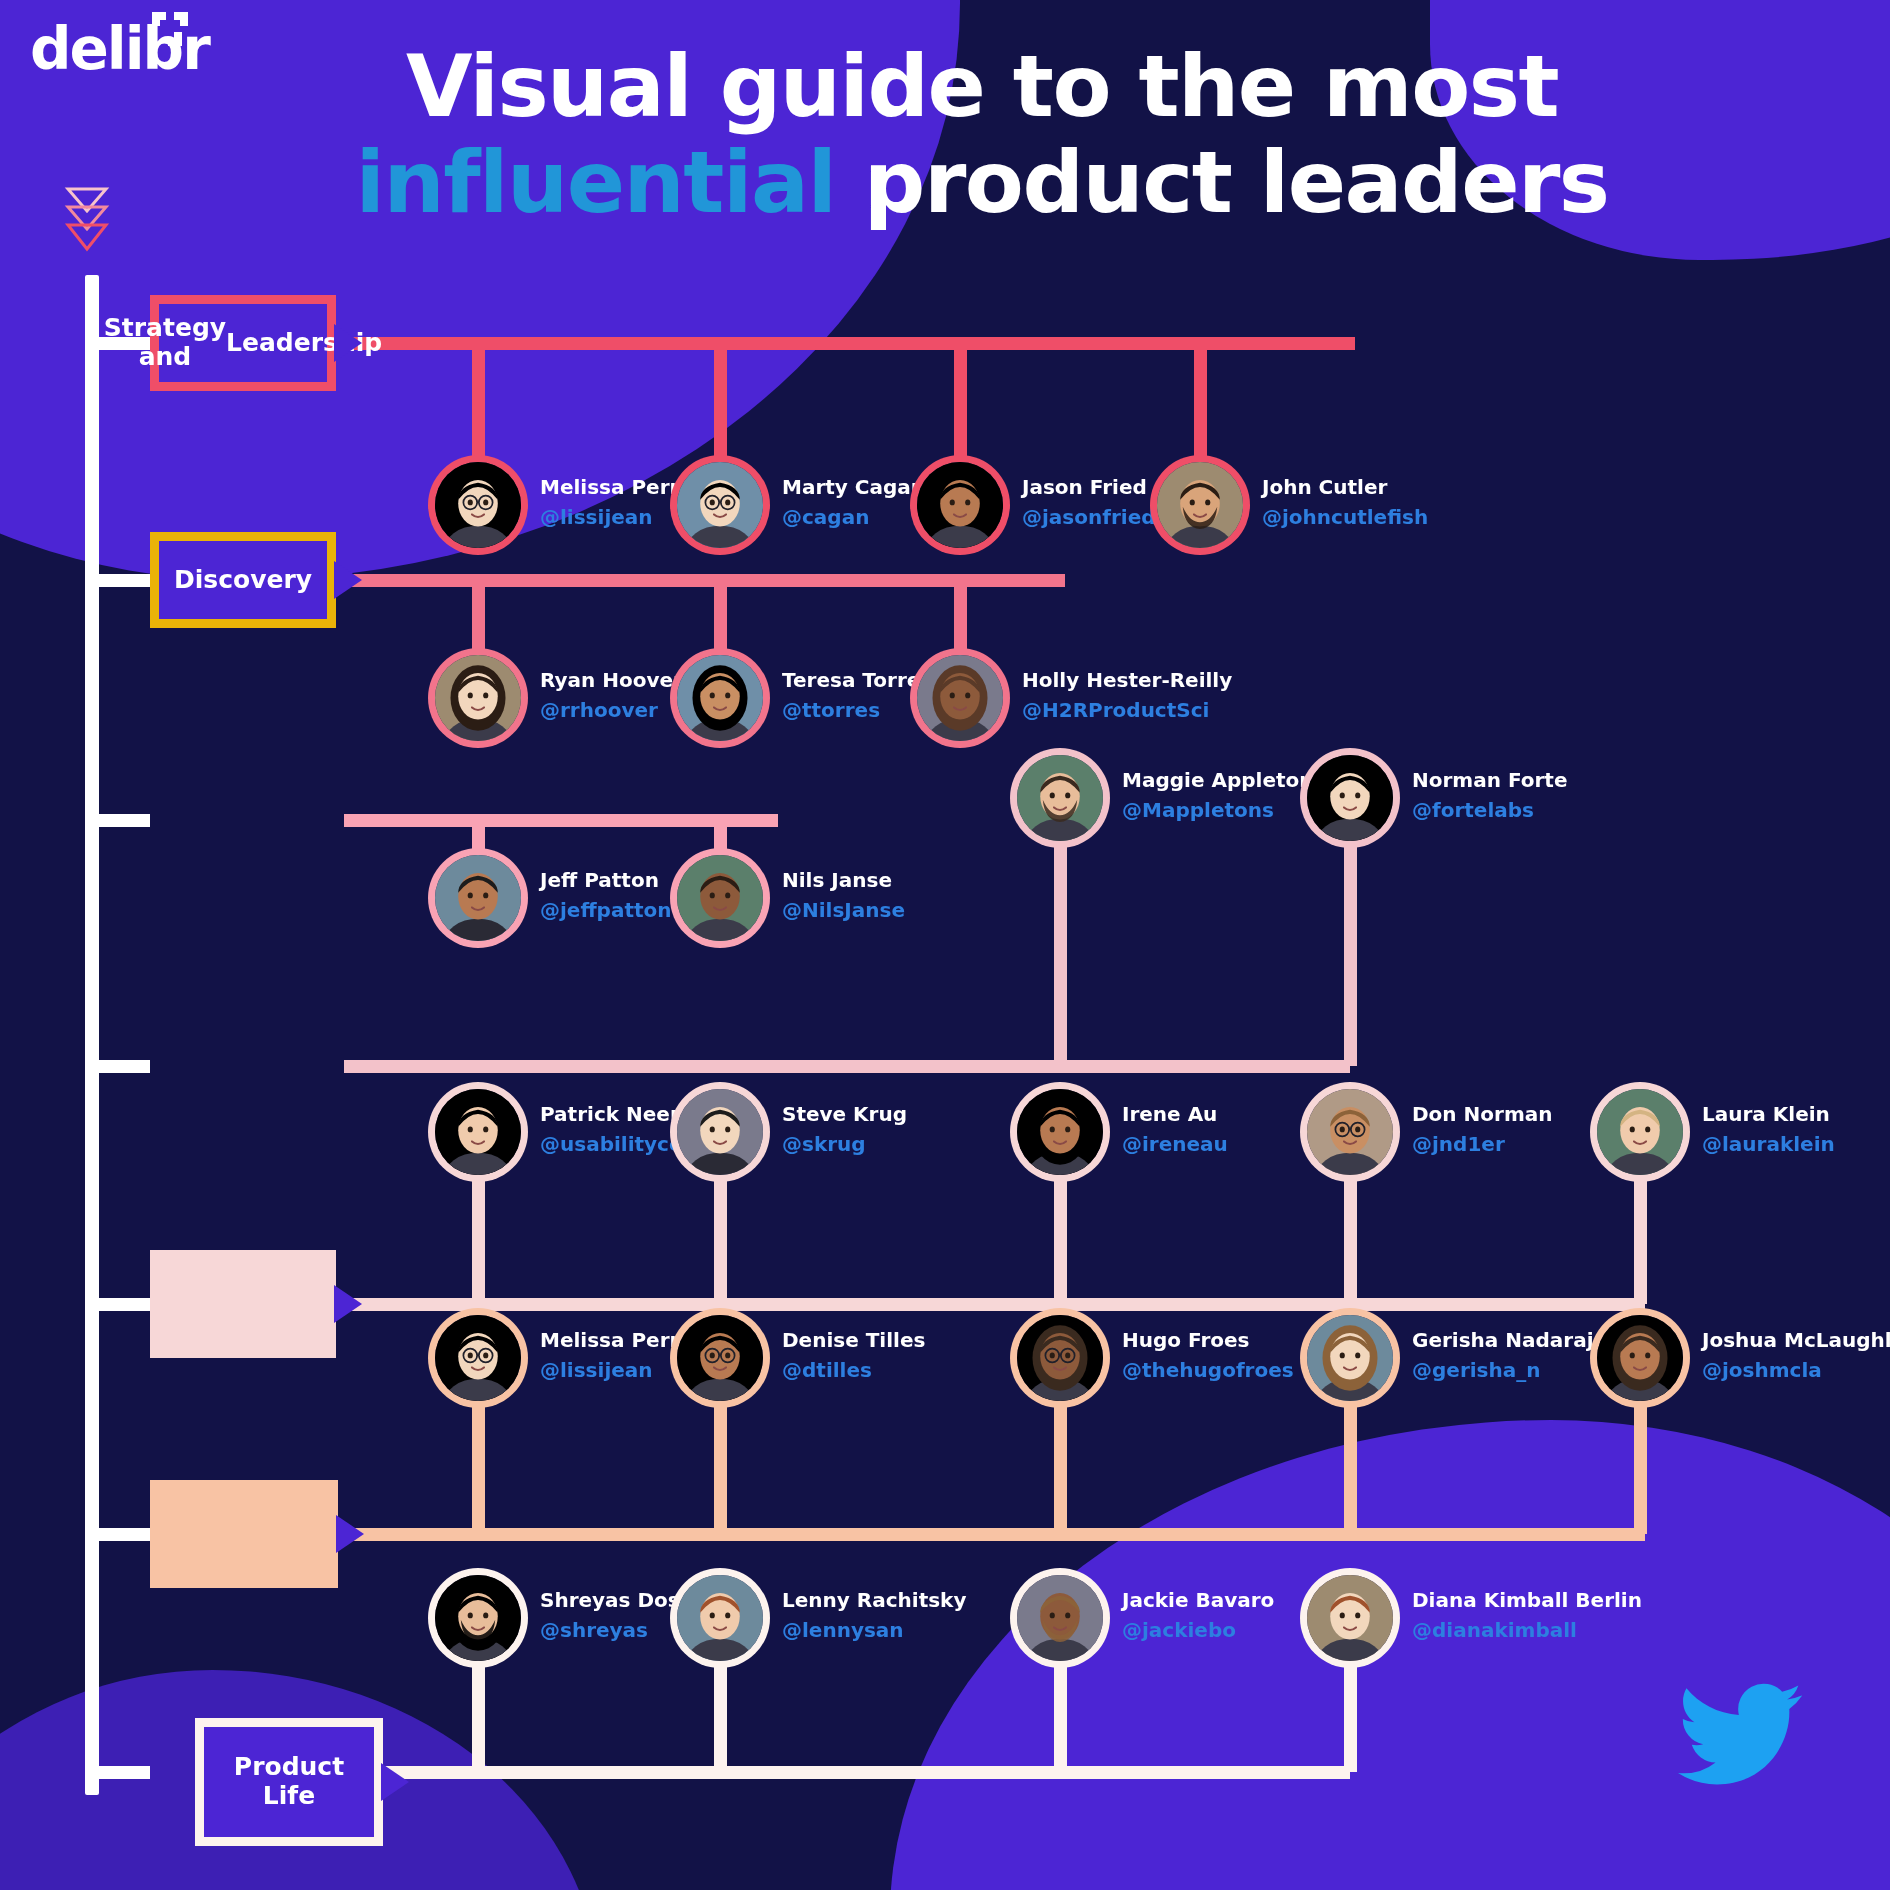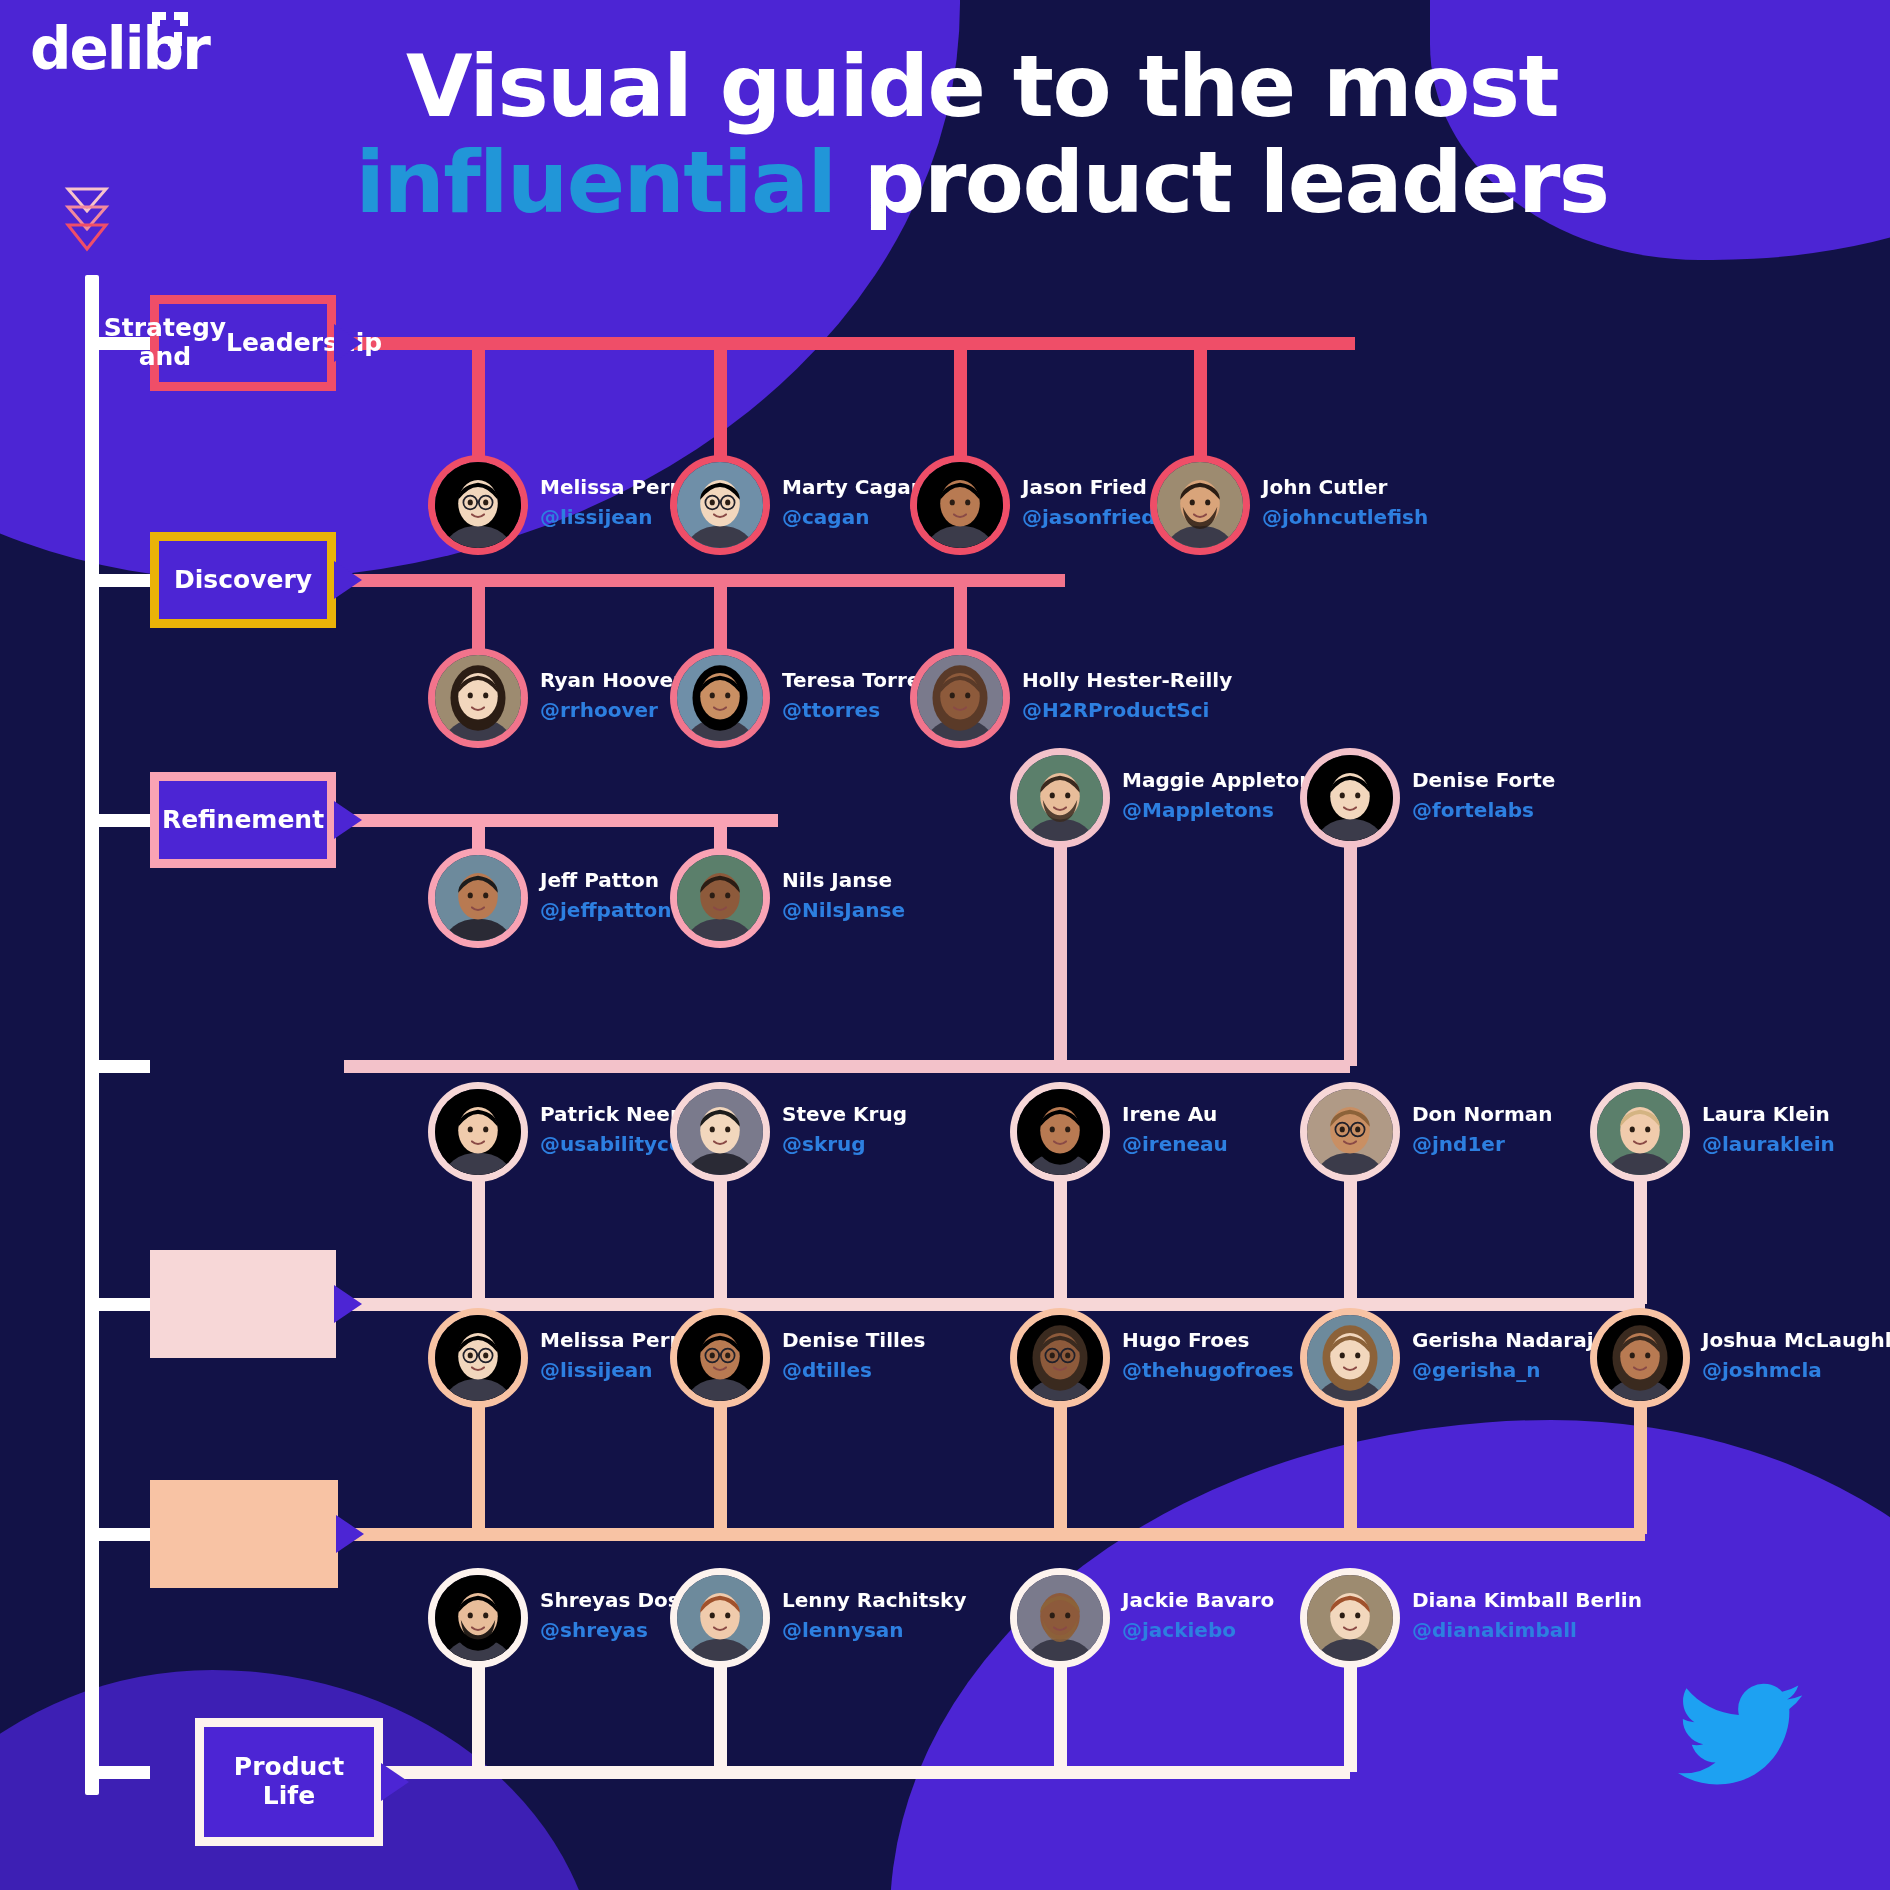--- a/index.html
+++ b/index.html
@@ -325,26 +325,20 @@
             <path d="M43 61 Q50 67 57 61" fill="none" stroke="#8a4a46" stroke-width="2.4" stroke-linecap="round"></path>
           </svg>
         </div>
       </div>
       <div class="person-text">
         <div class="pname">Holly Hester-Reilly</div>
         <div class="phandle">@H2RProductSci</div>
       </div>
     </div>
     <div class="hline" style="left: 85px; top: 813.5px; width: 65px; height: 13px; background: rgb(255, 255, 255);"></div>
-    <div class="cat" style="left: 150px; top: 772px; width: 186px; height: 96px; background: rgb(249, 163, 180);">
-      <div class="cat-inner">
-        <div>Refinement</div>
-      </div>
-      <div class="cat-arrow"></div>
-    </div>
     <div class="hline" style="left: 344px; top: 813.5px; width: 434px; height: 13px; background: rgb(249, 163, 180);"></div>
     <div class="vline" style="left: 471.5px; top: 820px; width: 13px; height: 78px; background: rgb(249, 163, 180);"></div>
     <div class="person" style="left: 428px; top: 848px; width: 100px; height: 100px;">
       <div class="avatar" style="background: rgb(249, 163, 180); padding: 7px;">
         <div class="avatar-inner">
           <svg viewBox="0 0 100 100" preserveAspectRatio="xMidYMid slice">
             <rect width="100" height="100" fill="#6d8a9c"></rect>
             <ellipse cx="50" cy="104" rx="40" ry="30" fill="#2a2a35"></ellipse>
             <ellipse cx="50" cy="48" rx="23" ry="27" fill="#b87a52"></ellipse>
             <path d="M27 44 Q50 14 73 44 Q73 28 50 24 Q27 28 27 44 Z" fill="#1c1c1c"></path>
@@ -411,21 +405,21 @@
             <ellipse cx="50" cy="104" rx="40" ry="30" fill="#3b3b4a"></ellipse>
             <ellipse cx="50" cy="48" rx="23" ry="27" fill="#f2d7bd"></ellipse>
             <path d="M27 44 Q50 14 73 44 Q73 28 50 24 Q27 28 27 44 Z" fill="undefined"></path>
             <ellipse cx="41" cy="47" rx="3" ry="3.4" fill="#2a1d14"></ellipse>
             <ellipse cx="59" cy="47" rx="3" ry="3.4" fill="#2a1d14"></ellipse>
             <path d="M43 61 Q50 67 57 61" fill="none" stroke="#8a4a46" stroke-width="2.4" stroke-linecap="round"></path>
           </svg>
         </div>
       </div>
       <div class="person-text">
-        <div class="pname">Denise Forte</div>
+        <div class="pname">Norman Forte</div>
         <div class="phandle">@fortelabs</div>
       </div>
     </div>
     <div class="hline" style="left: 85px; top: 1297.5px; width: 65px; height: 13px; background: rgb(255, 255, 255);"></div>
     <div class="cat" style="left: 150px; top: 1250px; width: 186px; height: 108px; background: rgb(247, 215, 215);">
       <div class="cat-arrow"></div>
     </div>
     <div class="hline" style="left: 344px; top: 1297.5px; width: 1301px; height: 13px; background: rgb(247, 215, 215);"></div>
     <div class="vline" style="left: 471.5px; top: 1132px; width: 13px; height: 172px; background: rgb(247, 215, 215);"></div>
     <div class="person" style="left: 428px; top: 1082px; width: 100px; height: 100px;">

